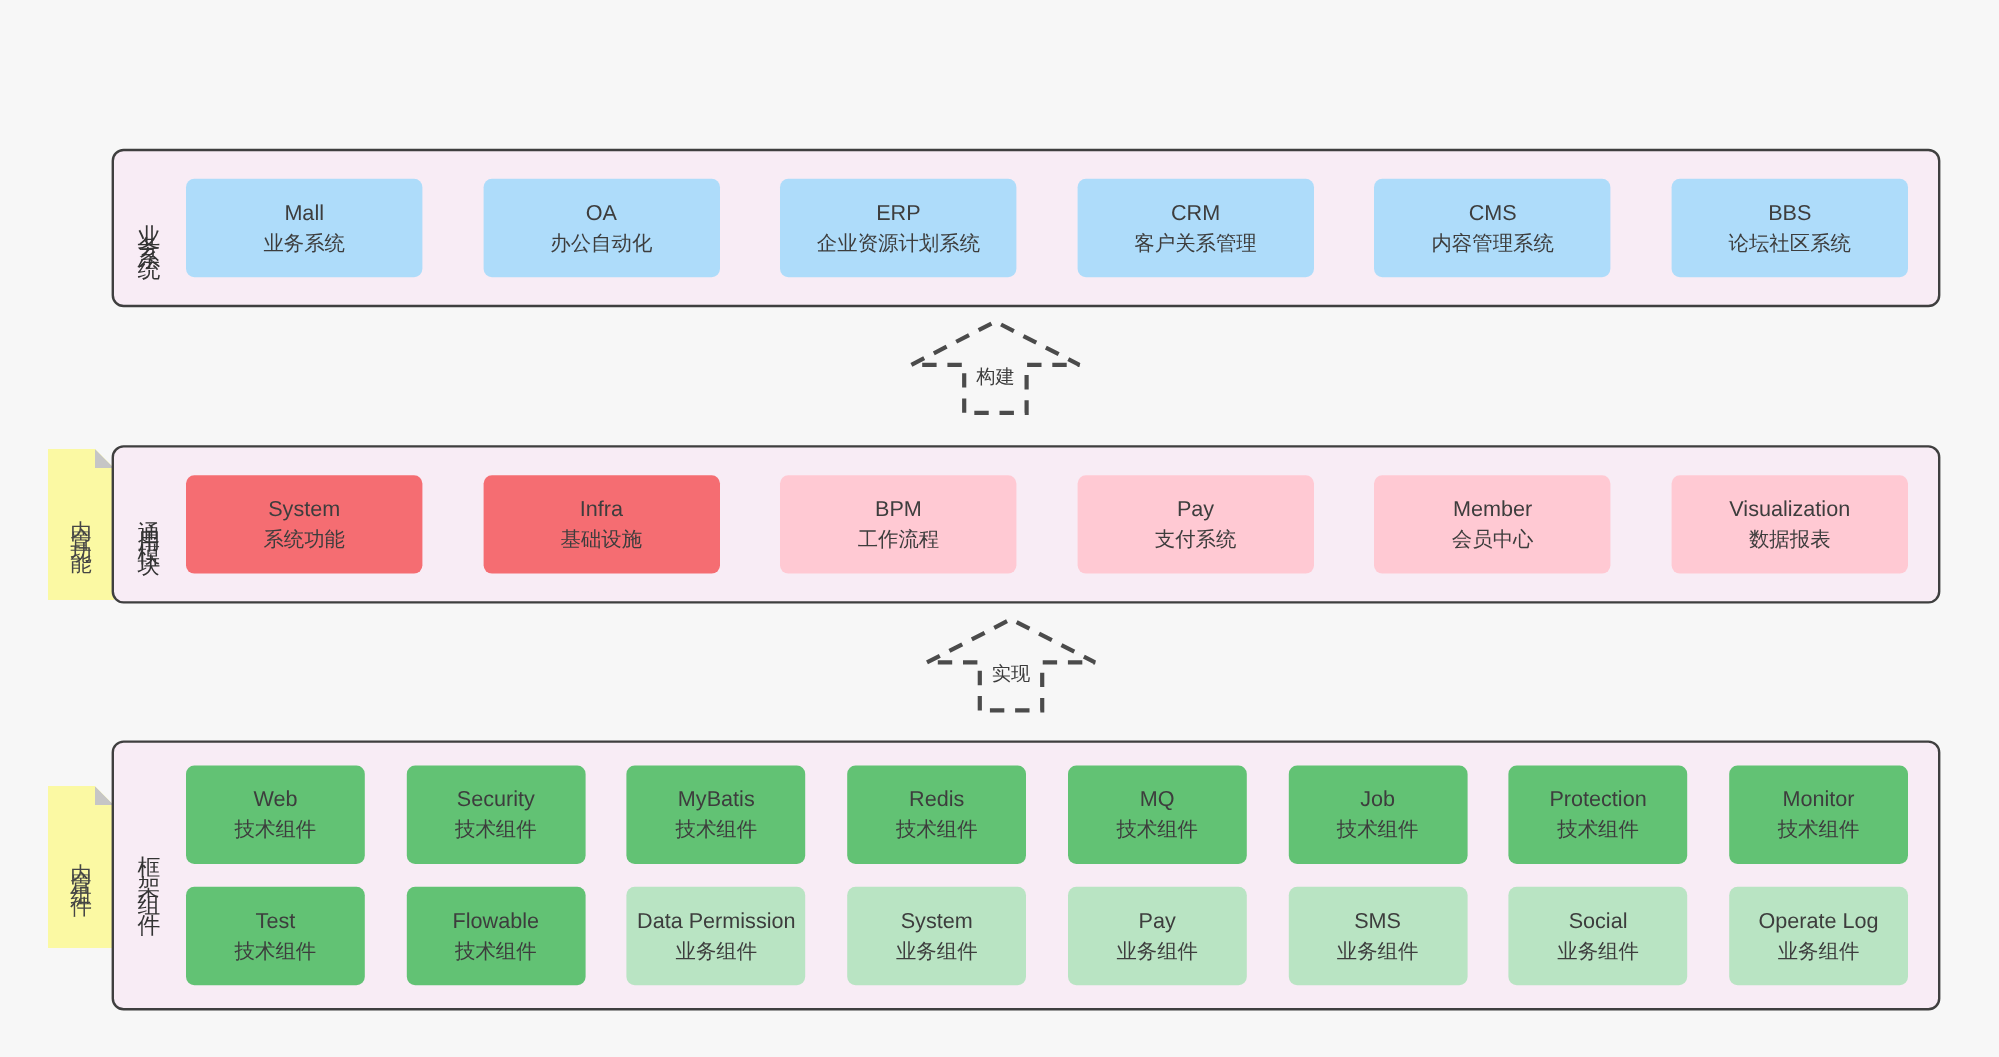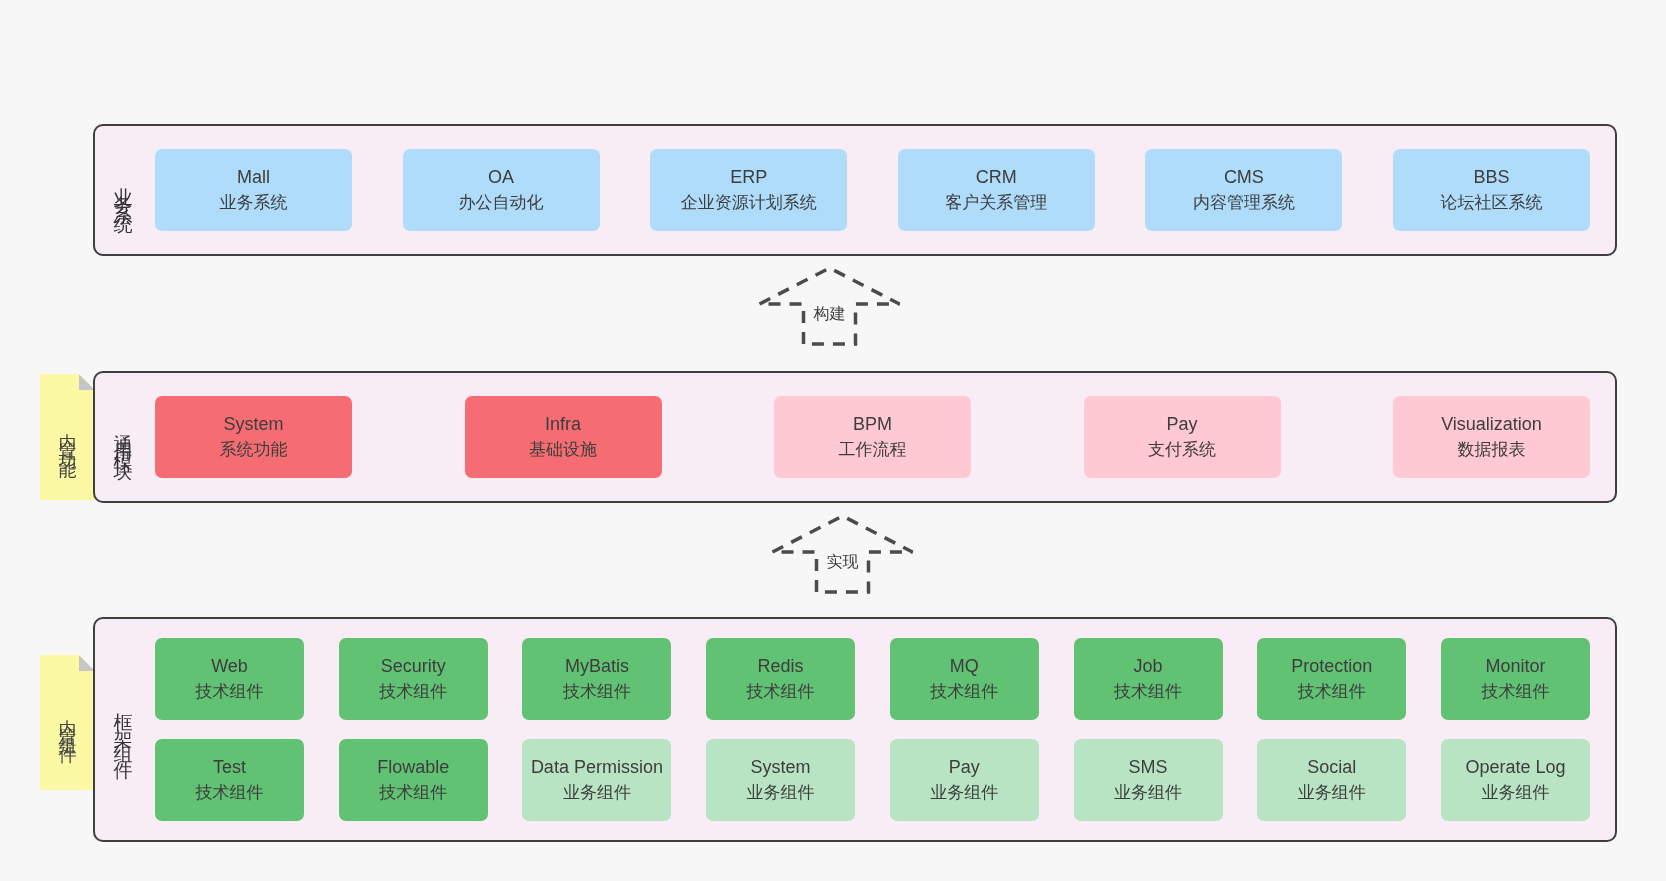--- a/index.html
+++ b/index.html
@@ -119,20 +119,24 @@
           </div>
           <div class="box pink">
             <div class="t">BPM</div>
             <div class="s">工作流程</div>
           </div>
           <div class="box pink">
             <div class="t">Pay</div>
             <div class="s">支付系统</div>
           </div>
           <div class="box pink">
+            <div class="t">Member</div>
+            <div class="s">会员中心</div>
+          </div>
+          <div class="box pink">
             <div class="t">Visualization</div>
             <div class="s">数据报表</div>
           </div>
         </div>
       </div>
   </section>
 
   <div class="arrow" id="arrow-implement">
     <svg width="145" height="86" viewBox="0 0 145 86">
       <path d="M46.5 80 L46.5 40 L2.5 40 L72.5 4 L142.5 40 L98.5 40 L98.5 80 Z" fill="none" stroke="#4b4b4b" stroke-width="3.5" stroke-dasharray="12 9"></path>

